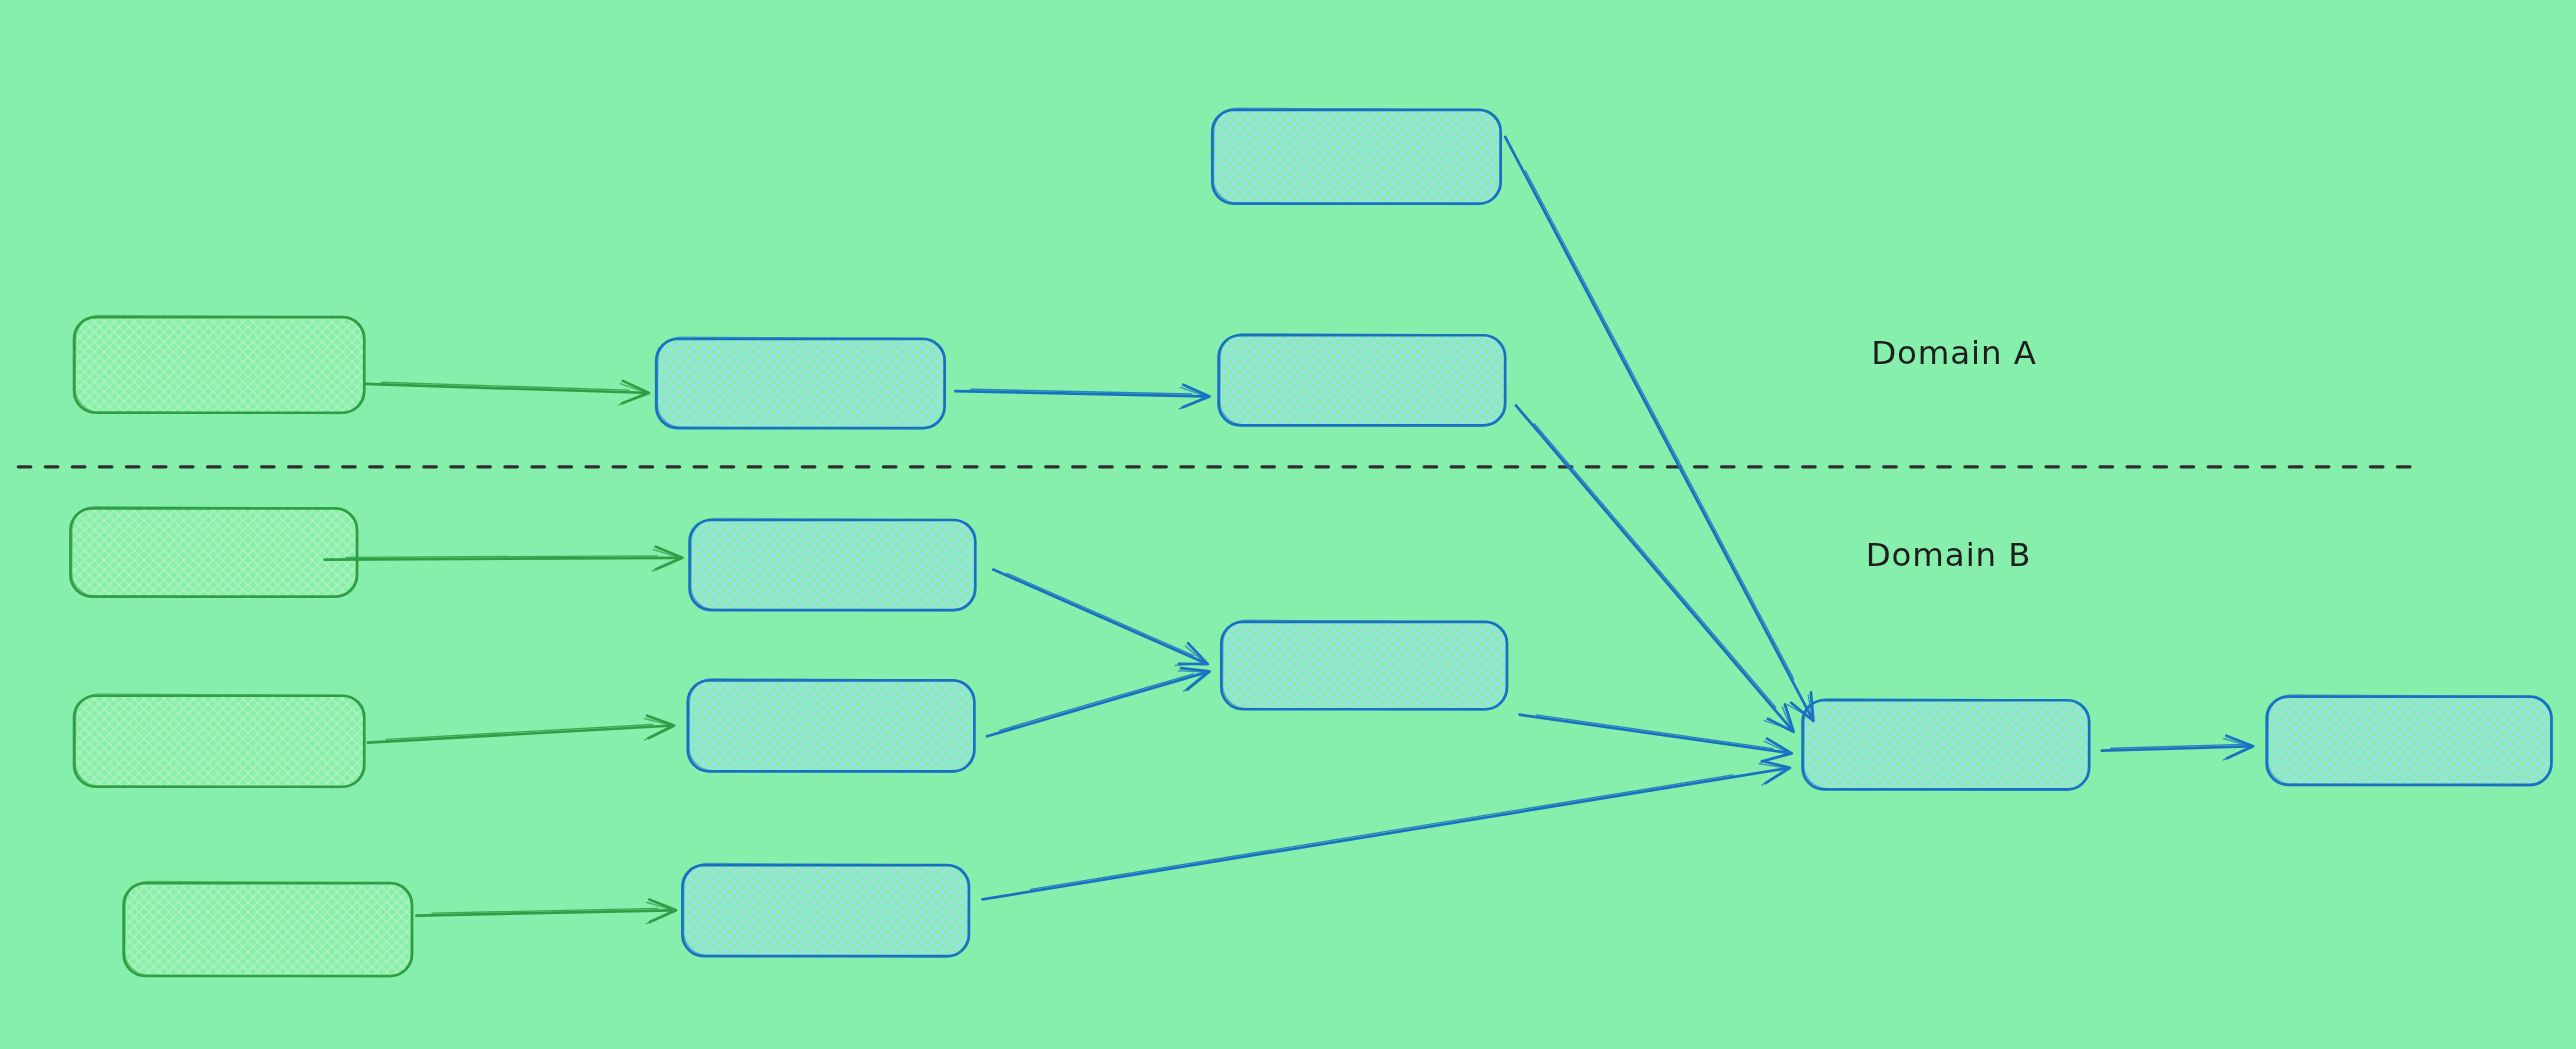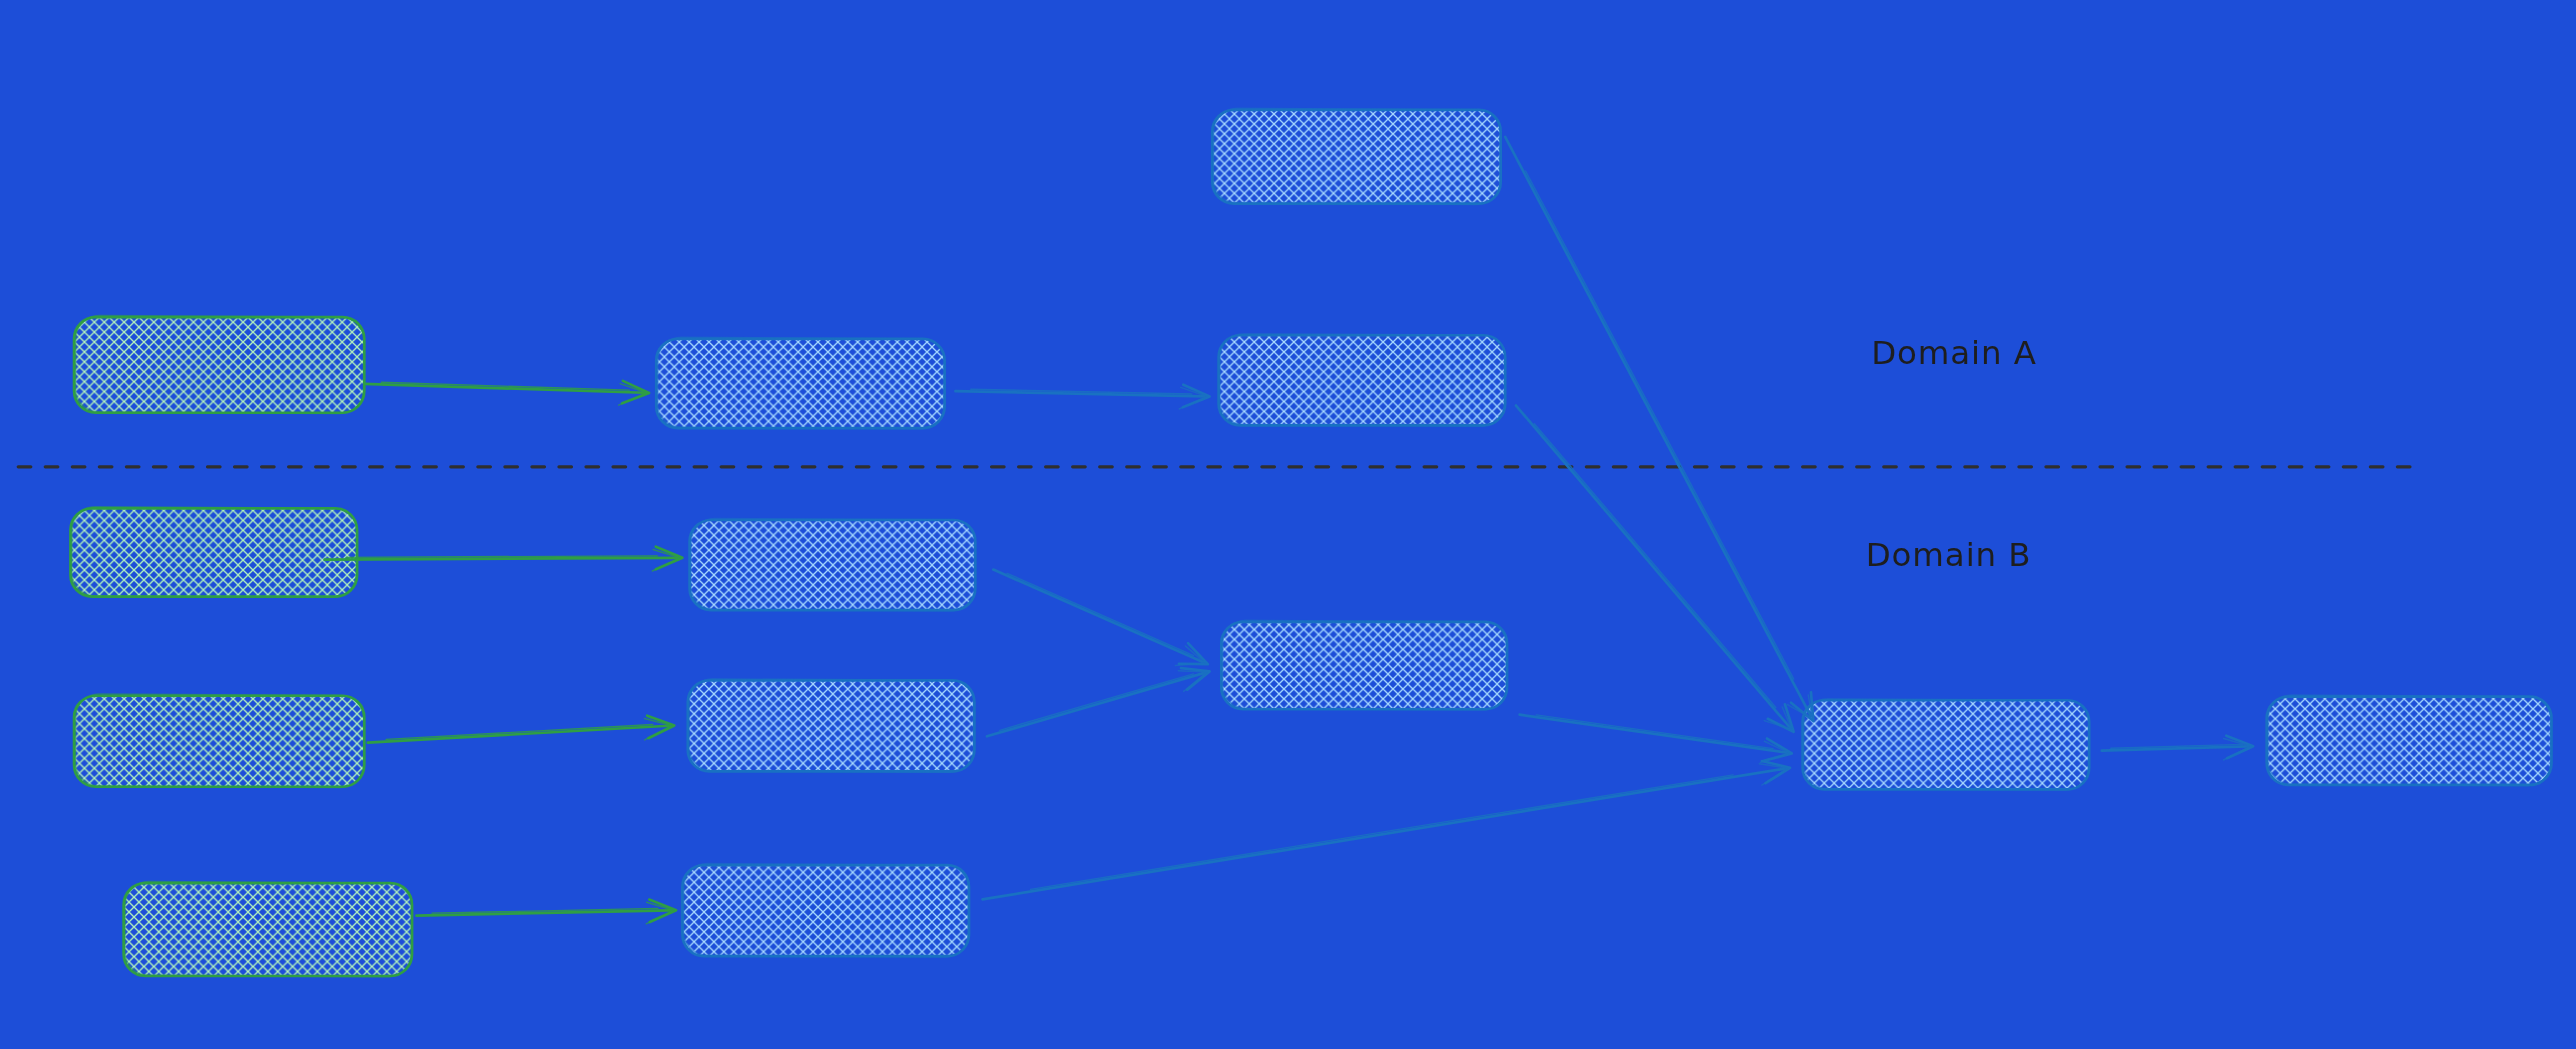--- a/index.html
+++ b/index.html
@@ -1,20 +1,20 @@
 <!DOCTYPE html>
 <html style="font-size:14.4px"><head>
 <meta charset="utf-8">
 <style>
   html, body { margin: 0; padding: 0; background: #ffffff; }
   .canvas-wrap {
     width: 2576px;
     height: 1049px;
     position: relative;
-    background: #1d4ed8;
+    background: #86efac;
     overflow: hidden;
   }
   svg { display: block; width: 100%; height: 100%; }
   .domain-label {
     font-family: "DejaVu Sans", sans-serif;
     font-size: 36px;
     letter-spacing: 1px;
     fill: #1e1e1e;
   }
 </style>

